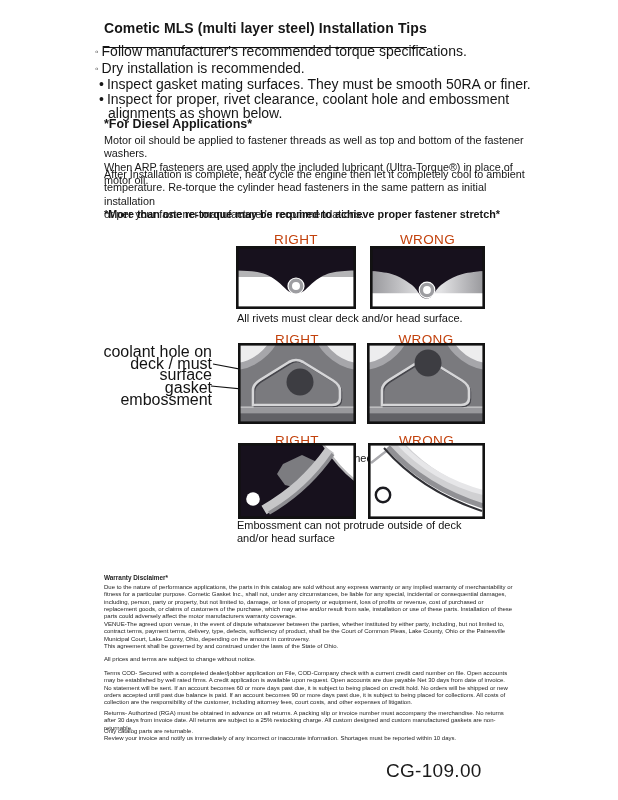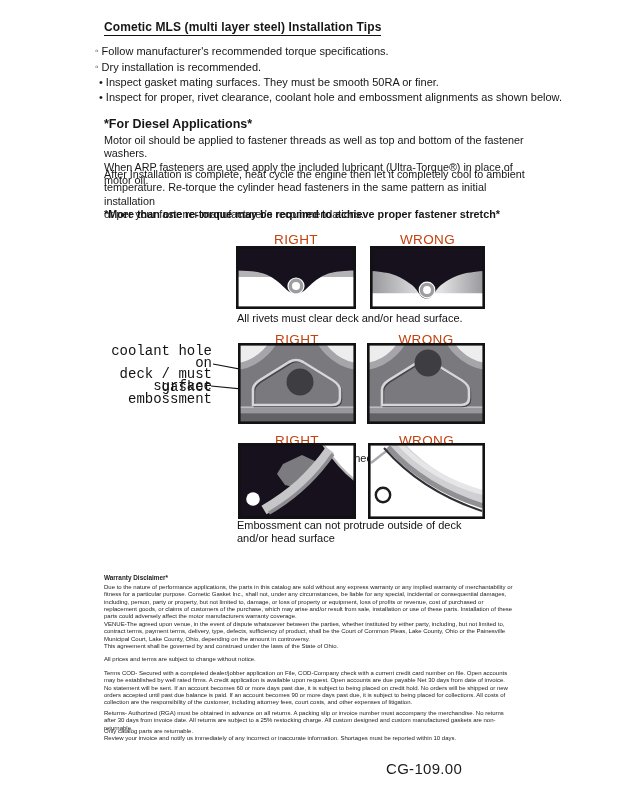--- a/index.html
+++ b/index.html
@@ -1,36 +1,36 @@
 <!DOCTYPE html>
 <html><head>
 <meta charset="utf-8">
 <style>
   html,body{margin:0;padding:0;background:#ffffff;}
   .page{position:relative;width:618px;height:800px;background:#ffffff;overflow:hidden;
         font-family:"Liberation Sans","DejaVu Sans",sans-serif;color:#161616;}
   .abs{position:absolute;}
-  .doc-title{left:104px;top:20px;font-size:12px;font-weight:700;
-             border-bottom:1.6px solid #111;padding-bottom:1px;letter-spacing:0.1px;}
-  .bullets{left:95px;top:44px;font-size:11px;line-height:14.6px;width:470px;}
+  .doc-title{left:104px;top:20px;font-size:14px;font-weight:700;
+             border-bottom:1.6px solid #111;padding-bottom:11px;letter-spacing:0.1px;}
+  .bullets{left:95px;top:44px;font-size:14px;line-height:14.6px;width:470px;}
   .b1{padding-left:11px;text-indent:-11px;}
   .b1::before{content:"◦";font-size:10px;margin-right:3px;position:relative;top:-1px;}
   .b2{margin-left:4px;padding-left:9px;text-indent:-9px;}
   .b2::before{content:"•";margin-right:3px;}
   .diesel-h{left:104px;top:117px;font-size:12.5px;font-weight:700;}
   .para{left:104px;width:436px;font-size:10.8px;line-height:13.4px;}
   .p-oil{top:134px;}
   .p-ret{top:168px;}
   .p-note{top:208px;font-weight:bold;}
   .fig-label{font-size:13.5px;letter-spacing:0.4px;text-align:center;color:#c2410c;}
   .caption{font-size:11px;line-height:13px;color:#131313;}
-  .small-label{font-size:14px;line-height:11.6px;text-align:right;color:#131313;font-family:Liberation Mono, monospace;}
+  .small-label{font-size:16px;line-height:11.6px;text-align:right;color:#131313;}
   .legal{font-size:6px;line-height:7.25px;color:#232323;width:409px;left:104px;}
   .legal-h{font-size:6.4px;font-weight:700;}
-  .footer-code{left:386px;top:760px;font-size:15px;letter-spacing:0.3px;color:#1a1a1a;}
+  .footer-code{left:386px;top:760px;font-size:19px;letter-spacing:0.3px;color:#1a1a1a;}
   svg{display:block;}
 </style>
 </head>
 <body>
 
 <div class="page">
 
   <div class="abs doc-title">Cometic MLS (multi layer steel) Installation Tips</div>
 
   <div class="abs bullets">

